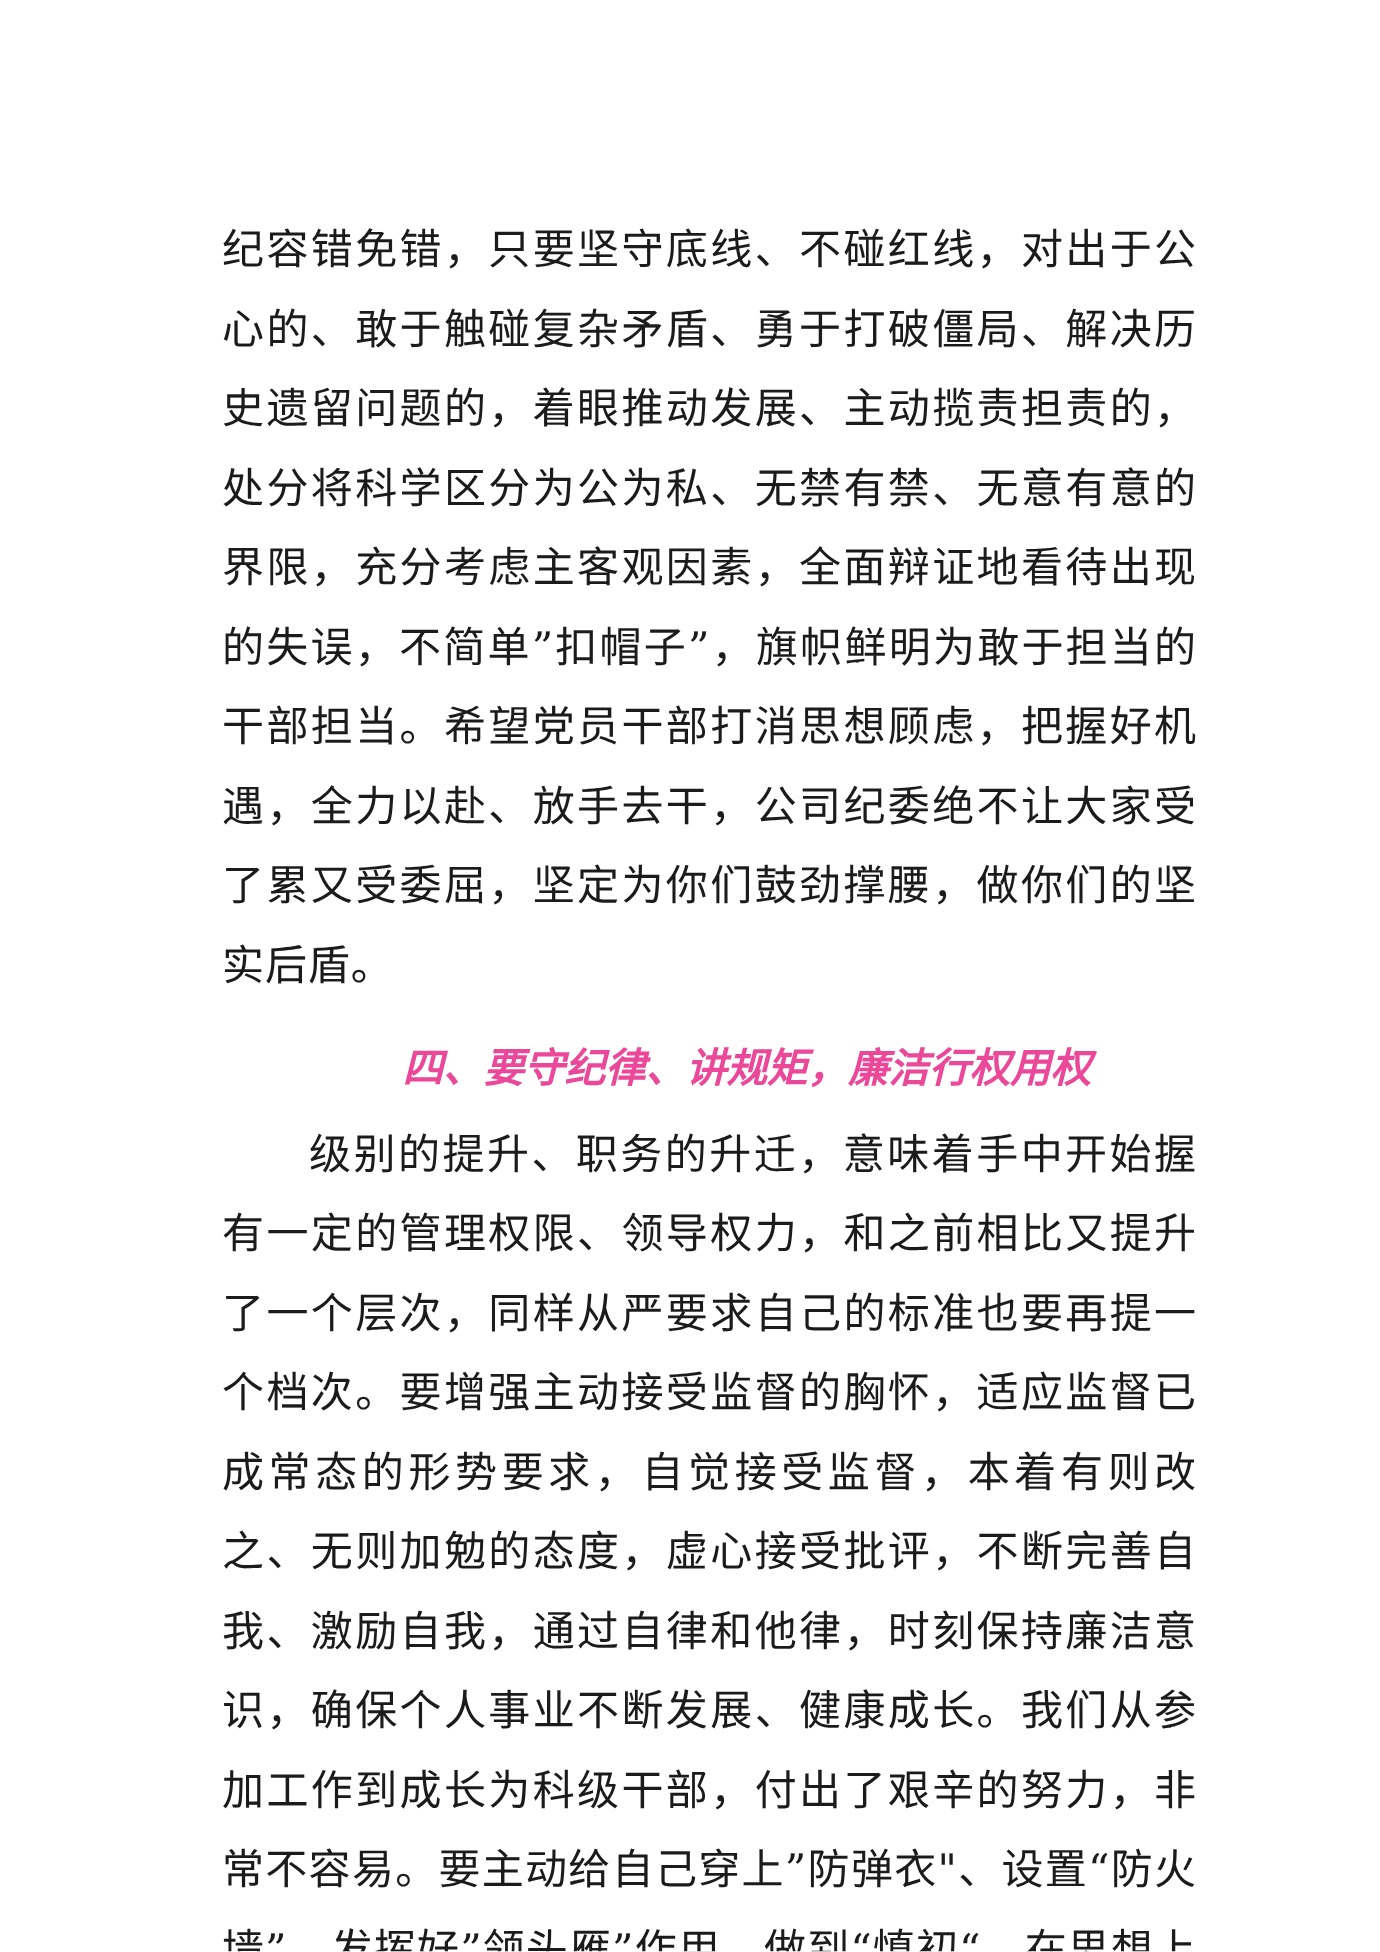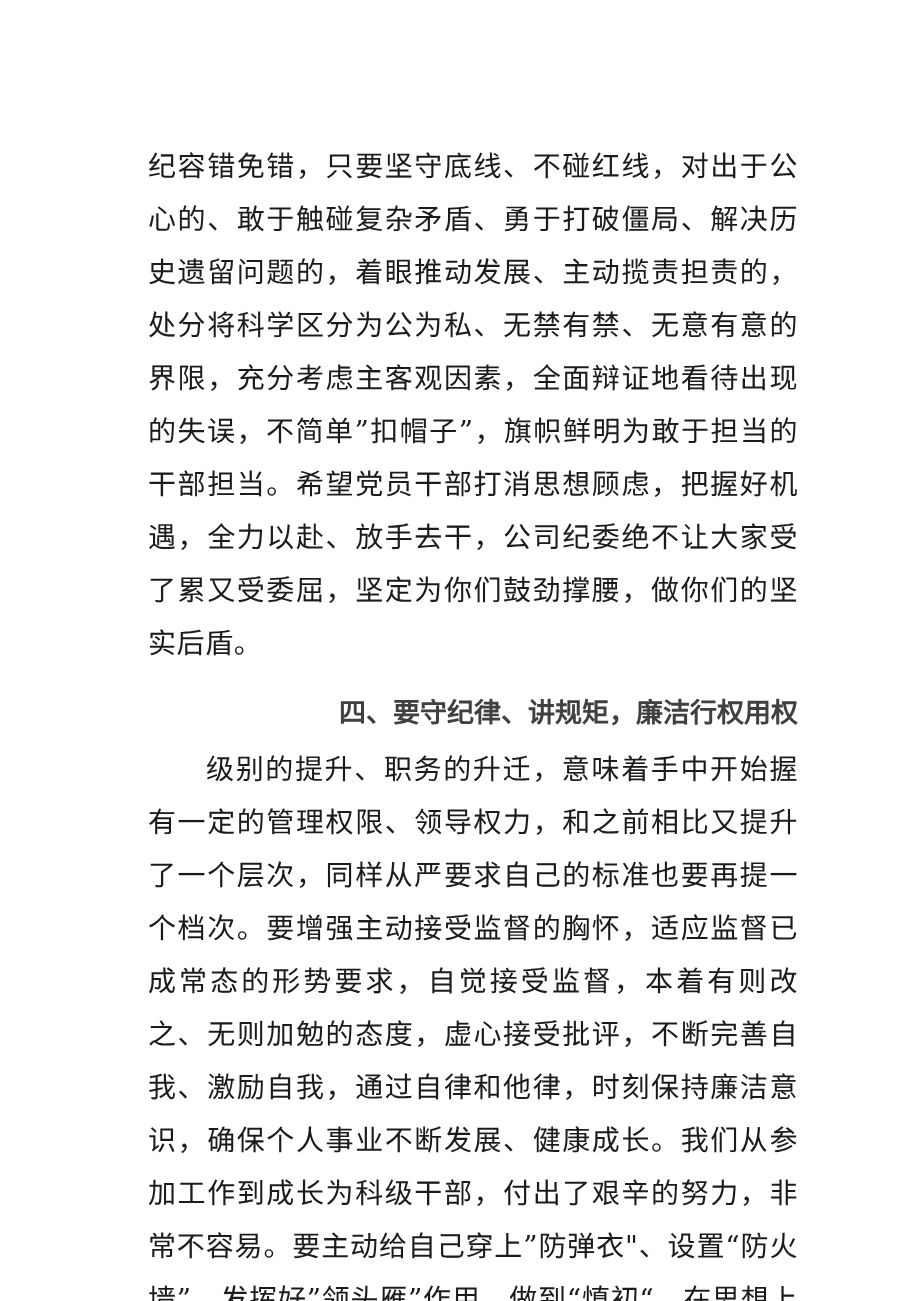--- a/index.html
+++ b/index.html
@@ -51,25 +51,26 @@
 
   
   .heading {
     margin: 0;
     padding-top: 16px;
     padding-bottom: 4px;
     font-family: "DejaVu Sans", "Liberation Sans", sans-serif;
     font-size: 27px;
     line-height: 53px;
     font-weight: 700;
-    color: #404040;
+    color: #ec4899;
     text-indent: 50px;
     letter-spacing: 0px;
-    text-align: right;
+    text-align: center;
     word-break: break-all;
+    font-style: italic;
   }
 
   .block + .block {
     margin-top: 0;
   }
 </style>
 </head>
 <body>
 
 <div id="page">

